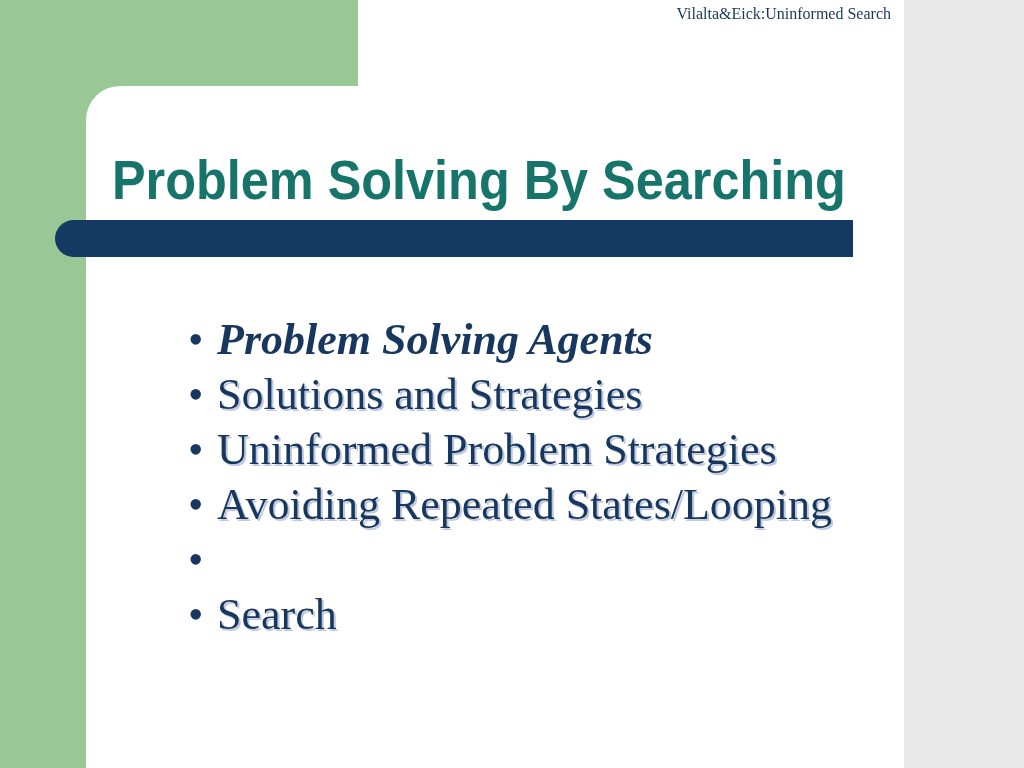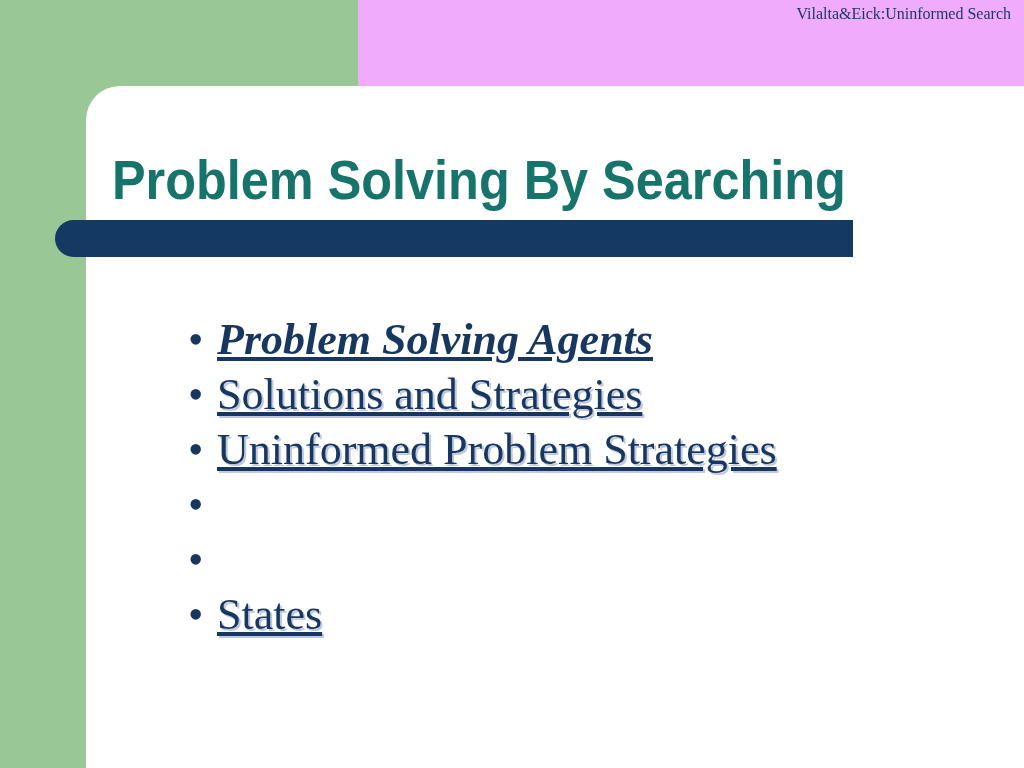--- a/index.html
+++ b/index.html
@@ -1,21 +1,21 @@
 <!DOCTYPE html>
 <html><head>
 <meta charset="utf-8">
 <style>
   * { margin: 0; padding: 0; box-sizing: border-box; }
   html, body { background: #e8e8e8; }
   .slide {
     position: relative;
-    width: 1024px;
+    width: 904px;
     height: 768px;
-    background: #f0abfc;
+    background: #ffffff;
     overflow: hidden;
     font-family: "Liberation Serif", serif;
   }
   
   .green-top {
     position: absolute;
     left: 0; top: 0;
     width: 358px; height: 130px;
     background: #99c795;
     z-index: 0;
@@ -82,21 +82,20 @@
     white-space: nowrap;
   }
   .bullet-row .dot {
     display: inline-block;
     width: 29px;
     font-style: normal;
     font-weight: normal;
   }
   .bullet-row .bullet-text {
     text-shadow: 2px 2px 0 rgba(148, 164, 201, 0.6);
-    text-decoration: underline;
   }
   .bullet-row.em .bullet-text {
     font-weight: bold;
     font-style: italic;
     text-shadow: none;
   }
 </style>
 </head>
 <body>
 
@@ -120,23 +119,24 @@
     <div class="bullet-row">
       <span class="dot">•</span>
       <span class="bullet-text">Solutions and Strategies</span>
     </div>
     <div class="bullet-row">
       <span class="dot">•</span>
       <span class="bullet-text">Uninformed Problem Strategies</span>
     </div>
     <div class="bullet-row">
       <span class="dot">•</span>
+      <span class="bullet-text">Avoiding Repeated States/Looping</span>
     </div>
     <div class="bullet-row">
       <span class="dot">•</span>
     </div>
     <div class="bullet-row">
       <span class="dot">•</span>
-      <span class="bullet-text">States</span>
+      <span class="bullet-text">Search</span>
     </div>
   </div>
 
 </div>
 
 </body></html>

